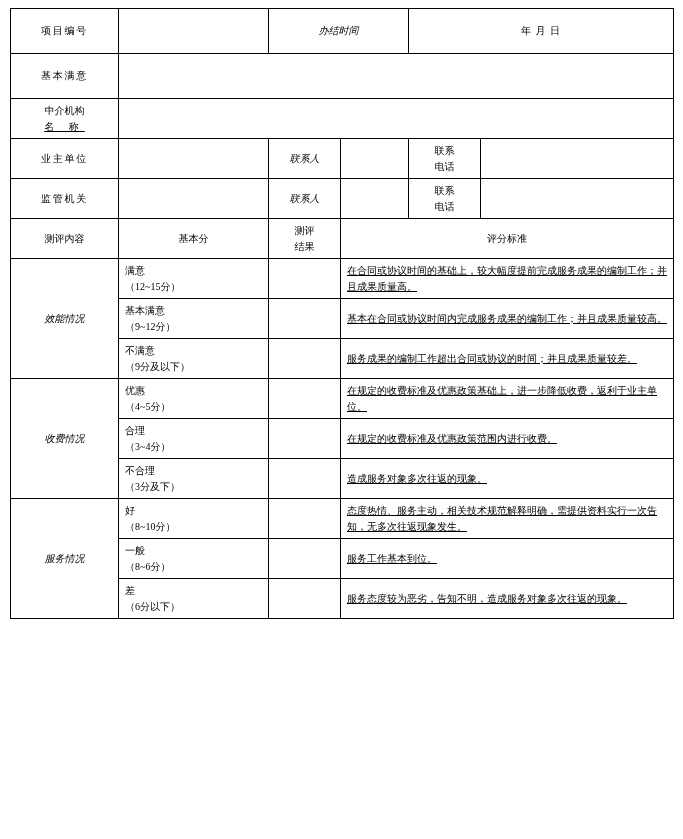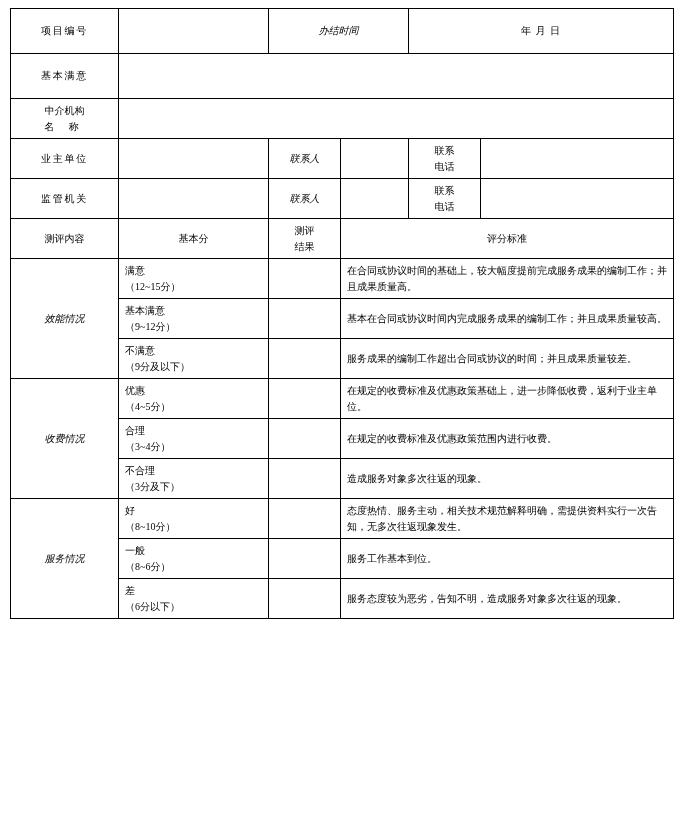--- a/index.html
+++ b/index.html
@@ -25,24 +25,24 @@
     vertical-align:middle;
     line-height:1.55;
     font-size:10px;
     margin-top:13px;
   }
   .c{text-align:center;}
   .nowrap{white-space:nowrap;font-style:italic;}
   .blank{}
   .tall{height:36px;}
   .score-cell{text-align:left;line-height:1.7;padding-top:6px;padding-bottom:6px;}
-  .crit{text-align:left;line-height:1.75;padding:6px 8px;}
+  .crit{text-align:left;line-height:1.75;padding:6px 8px;text-decoration:underline;}
   .cat{text-align:center;font-size:14px;font-style:italic;}
   .spaced{letter-spacing:0.18em;}
-  .sp2{letter-spacing:0.6em;}
+  .sp2{letter-spacing:0.6em;text-decoration:underline;}
   .date-row{text-align:center;letter-spacing:0.1em;}
 </style>
 </head>
 <body>
 
 <div class="sheet">
   <table class="form">
     <colgroup>
       <col style="width:108px">
       <col style="width:132px">

